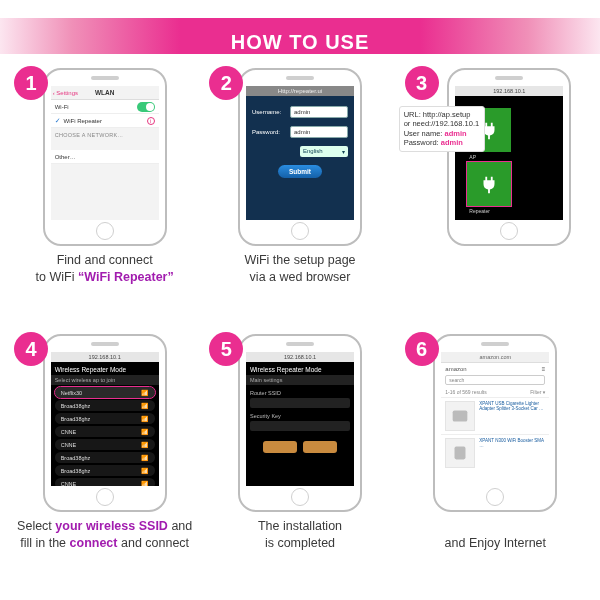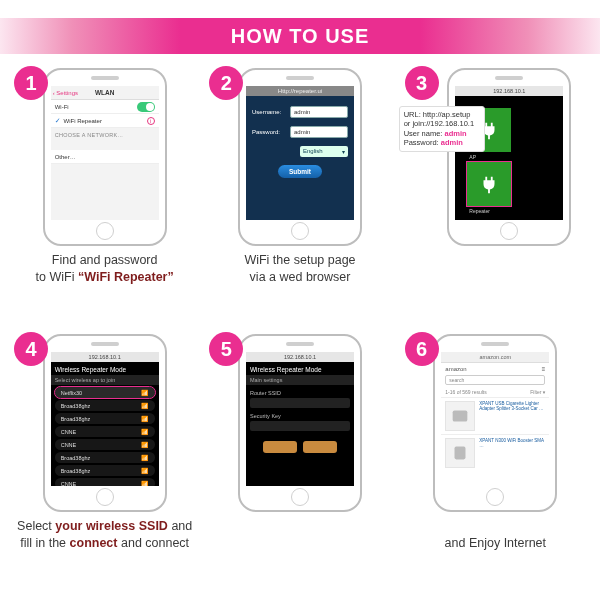--- a/index.html
+++ b/index.html
@@ -8,21 +8,21 @@
     height: 600px;
     font-family: Arial, Helvetica, sans-serif;
     background: #fff;
     overflow: hidden;
   }
   .banner {
     margin: 18px 0 12px 0;
     height: 36px;
     background: linear-gradient(to right, #fce6f0 0%, #f090b8 12%, #ea2e90 30%, #ea2e90 70%, #f090b8 88%, #fce6f0 100%);
     display: flex;
-    align-items: center;
+    align-items: flex-end;
     justify-content: center;
   }
   .banner-title {
     color: #fff;
     font-size: 20px;
     font-weight: 700;
     letter-spacing: 1px;
   }
   .grid {
     display: grid;
@@ -163,21 +163,21 @@
   .s6-txt { font-size:4.5px; color:#155a9e; line-height:1.2; flex:1;}
   
   .caption {
     text-align:center;
     font-size:12.5px;
     color:#3a3a3a;
     line-height:1.35;
     margin-top:6px;
     padding:0 2px;
   }
-  .caption .hl { color:#7f1d1d; font-weight:700; white-space:nowrap; }
+  .caption .hl { color:#a21caf; font-weight:700; white-space:nowrap; }
 </style>
 </head>
 <body>
 
 <div class="banner">
   <span class="banner-title">HOW TO USE</span>
 </div>
 
 <div class="grid">
 
@@ -199,21 +199,21 @@
           <span class="s1-info">i</span>
         </div>
         <div class="s1-sec">Choose a network…</div>
         <div class="s1-row" style="height:10px;background:transparent;border:none;"></div>
         <div class="s1-row">
           <span>Other…</span>
         </div>
       </div>
     </div>
     <div class="caption">
-      <span>Find and password</span><br>
+      <span>Find and connect</span><br>
       <span>to WiFi</span>
       <span class="hl">“WiFi Repeater”</span>
     </div>
   </div>
 
   <div class="cell">
     <div class="badge">2</div>
     <div class="phone">
       <div class="screen s2">
         <div class="s2-url">Http://repeater.ui</div>
@@ -257,21 +257,21 @@
           <svg class="plug" viewBox="0 0 24 24">
               <path d="M8 4v4H6v4a6 6 0 0 0 5 5.9V22h2v-4.1A6 6 0 0 0 18 12V8h-2V4h-2v4h-4V4z"></path>
             </svg>
         </div>
         <span class="s3-lab" style="top:122px;left:14px;">Repeater</span>
       </div>
     </div>
     <div class="callout" style="left:-6px; top:40px; width:86px;">
       <div class="bubble">
         <span>URL:</span> <span>http://ap.setup</span><br>
-        <span>or join://192.168.10.1</span><br>
+        <span>or need://192.168.10.1</span><br>
         <span>User name:</span> <span class="pink">admin</span><br>
         <span>Password:</span> <span class="pink">admin</span>
       </div>
     </div>
   </div>
 
   <div class="cell">
     <div class="badge">4</div>
     <div class="phone">
       <div class="screen s4">
@@ -336,20 +336,24 @@
         <div class="s5-field">
           <div class="s5-lab">Security Key</div>
           <div class="s5-inp"></div>
         </div>
         <div class="s5-btns">
           <div class="s5-btn"></div>
           <div class="s5-btn"></div>
         </div>
       </div>
     </div>
+    <div class="caption">
+      <span>The installation</span><br>
+      <span>is completed</span>
+    </div>
   </div>
 
   <div class="cell">
     <div class="badge">6</div>
     <div class="phone">
       <div class="screen s6">
         <div class="s6-url">amazon.com</div>
         <div class="s6-logo">
           <span>amazon</span>
           <span>≡</span>

